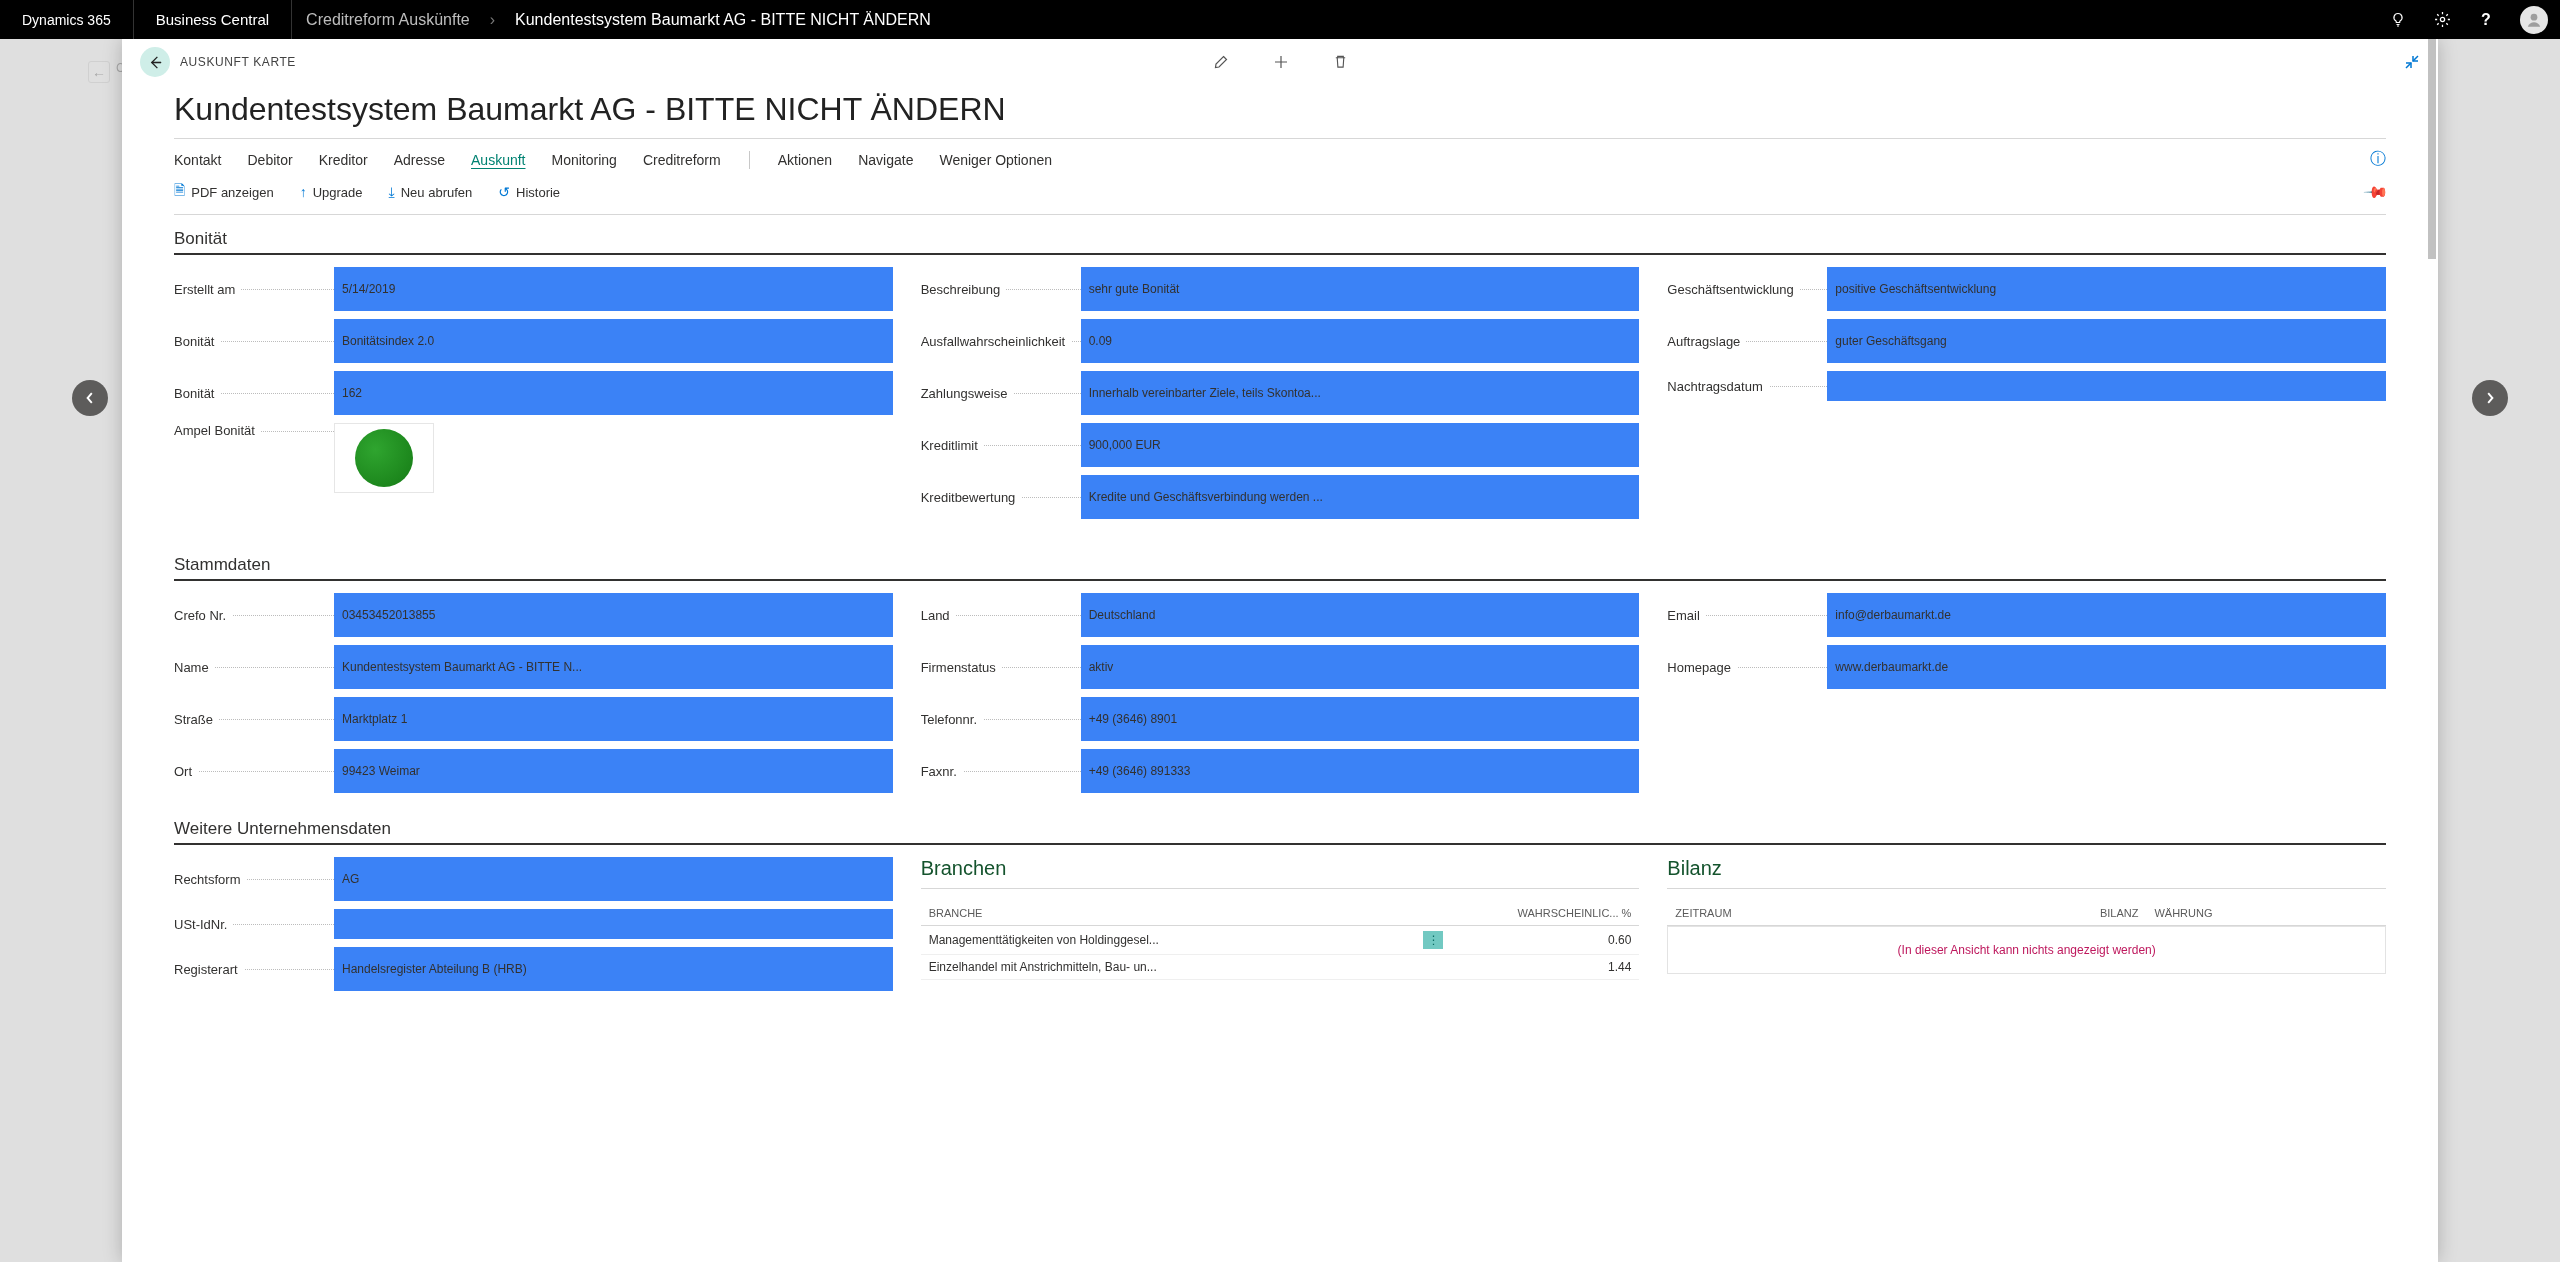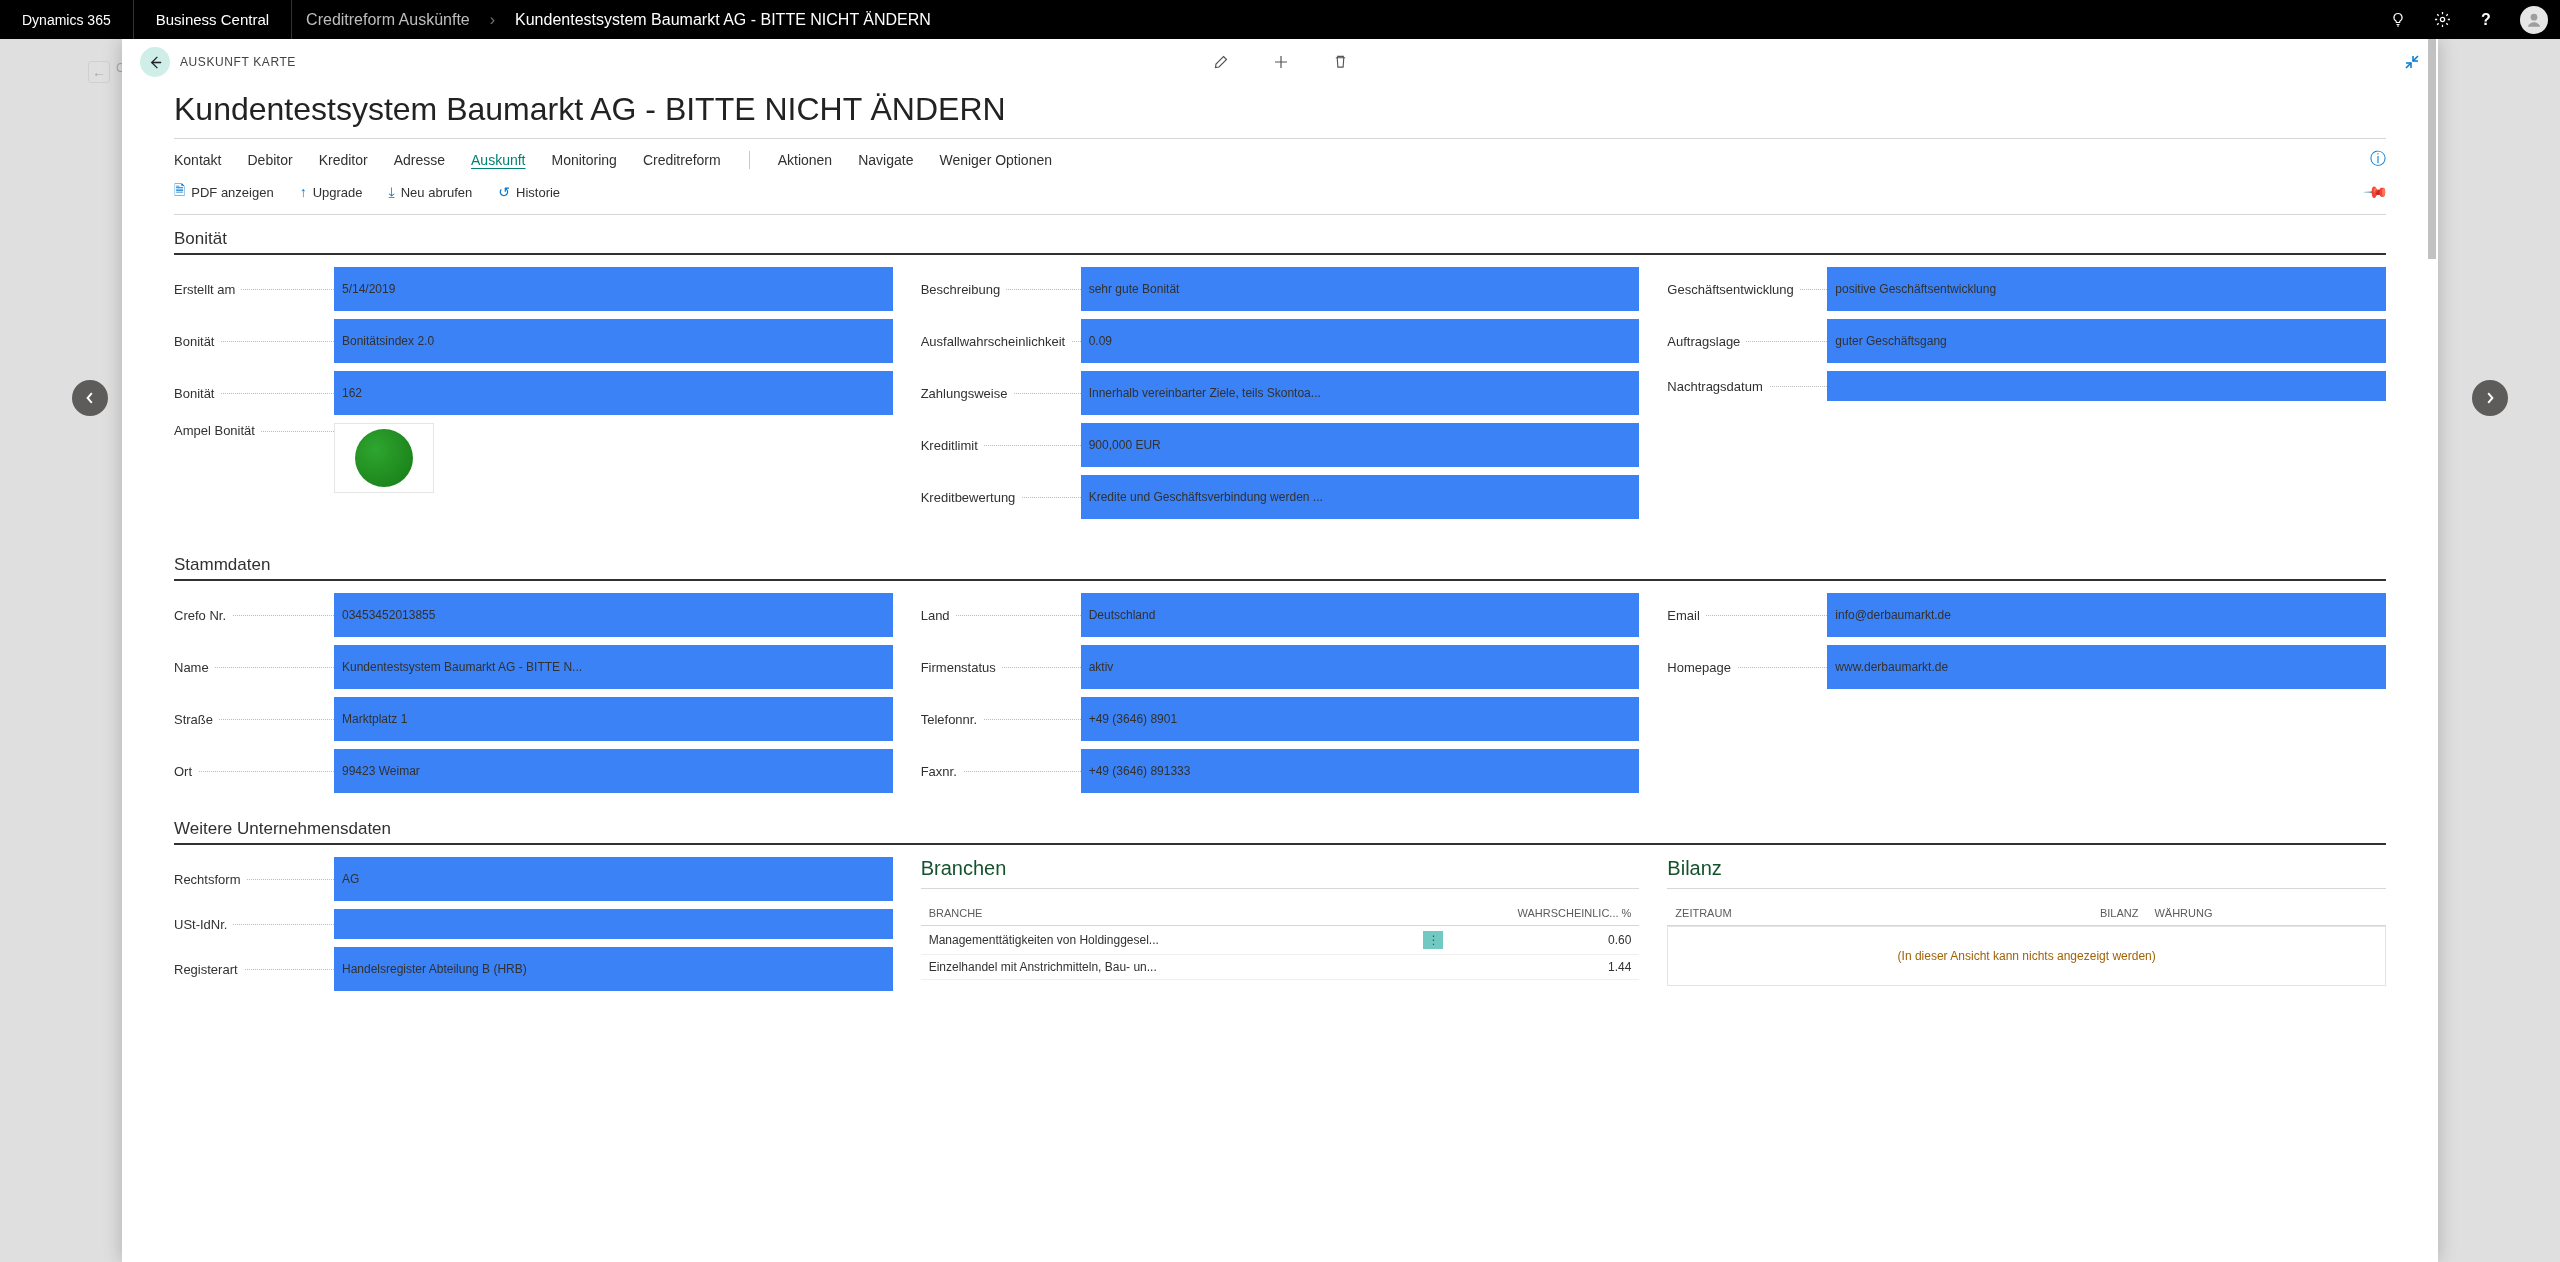--- a/index.html
+++ b/index.html
@@ -55,21 +55,21 @@
   .ampel{width:58px;height:58px;border-radius:50%;background:radial-gradient(circle at 35% 35%, #2fa52f, #157a15);} 
   .three{display:flex;gap:28px;align-items:flex-start;}
   .three .blk{flex:1;min-width:0;}
   .subhead{font-size:20px;color:#14532d;margin:0 0 8px;}
   table.grid{width:100%;border-collapse:collapse;font-size:12px;}
   table.grid th{border-bottom:1px solid #d7d7d7;padding:6px 8px;text-align:left;color:#5b5b5b;font-weight:400;white-space:nowrap;font-size:11px;}
   table.grid th.rt{text-align:right;}
   table.grid td{border-bottom:1px solid #efefef;padding:5px 8px;white-space:nowrap;overflow:hidden;text-overflow:ellipsis;}
   table.grid td.rt{text-align:right;}
   .rowmenu{display:inline-flex;align-items:center;justify-content:center;width:20px;height:18px;background:#72c9c2;color:#0b6b63;margin-left:6px;font-size:12px;}
-  .nothing{border:1px solid #e3e3e3;padding:22px;text-align:center;color:#a16207;font-size:12px;}
+  .nothing{border:1px solid #e3e3e3;padding:16px;text-align:center;color:#be185d;font-size:12px;}
   .blk table.grid{table-layout:fixed;}
   svg{display:block;}
 </style>
 </head>
 <body>
 
 <div class="topbar">
   <div class="product">Dynamics 365</div>
   <div class="app">Business Central</div>
   <div class="crumbs">

